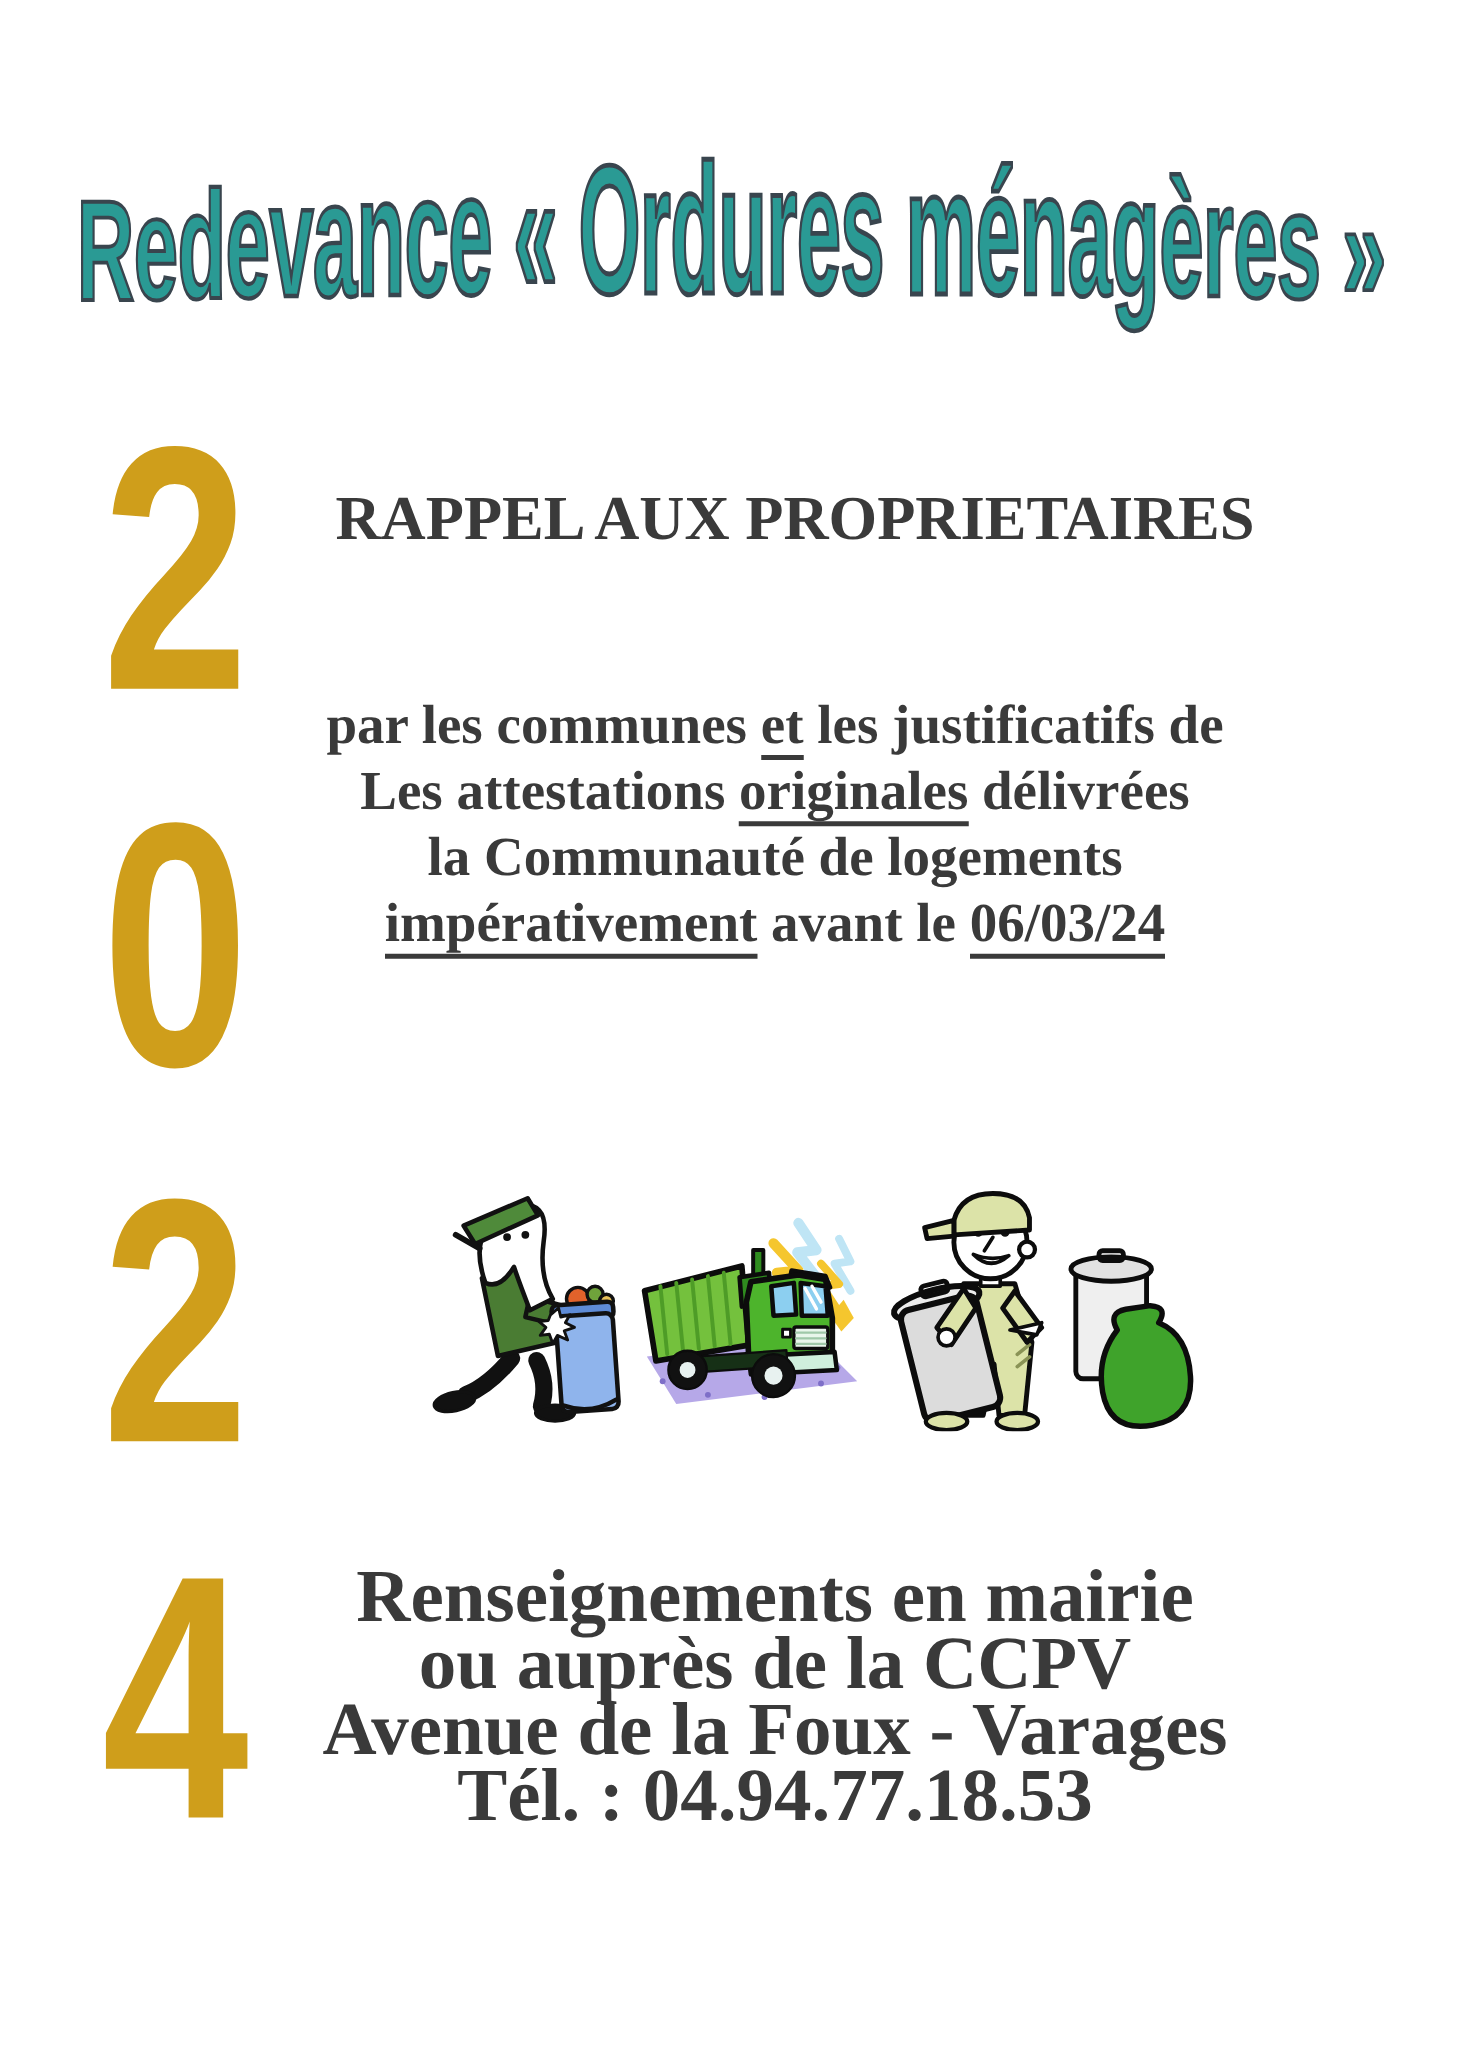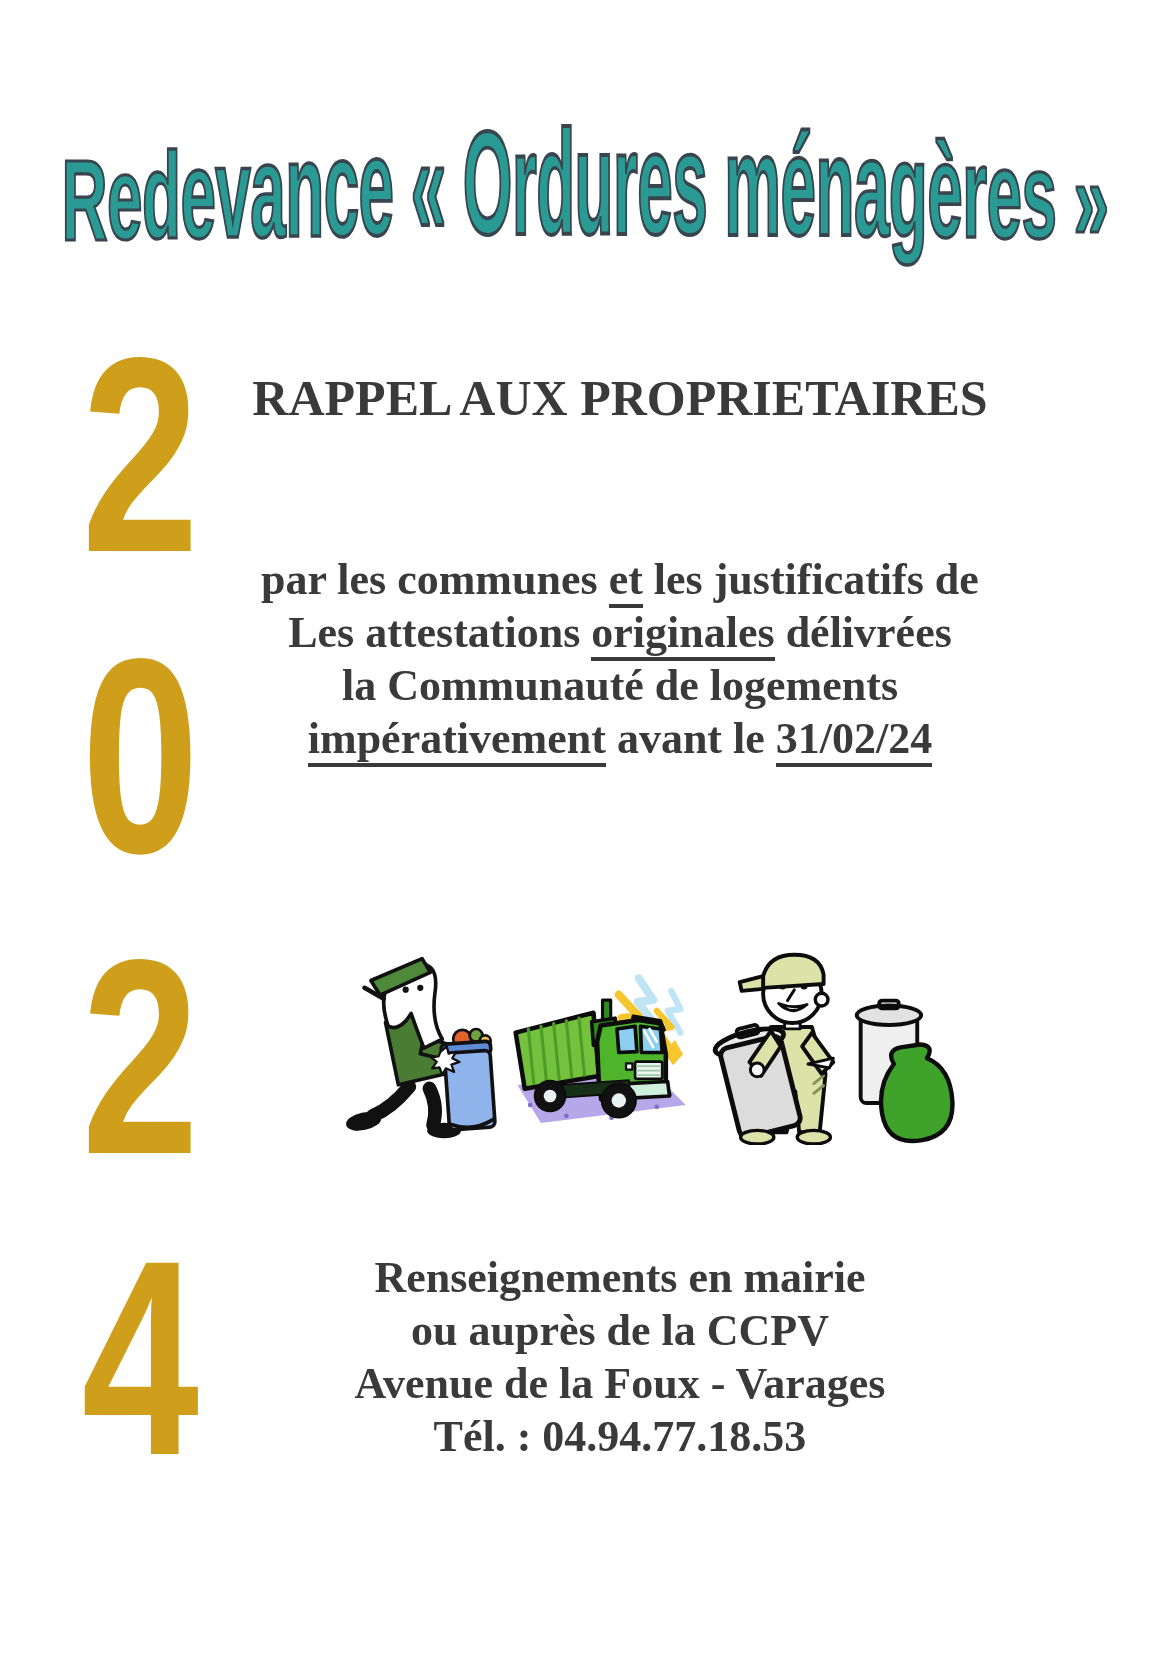--- a/index.html
+++ b/index.html
@@ -33,35 +33,35 @@
     display:flex;flex-direction:column;justify-content:space-between;align-items:center;
   }
   .digit{
     height:205px;line-height:205px;
     font-family:"Liberation Sans", sans-serif;font-weight:700;font-size:278px;
     color:var(--gold);transform:scaleX(0.76);transform-origin:50% 50%;
   }
 
   
   .heading{
-    position:absolute;left:160px;width:920px;top:372px;margin:0;
+    position:absolute;left:160px;width:920px;top:372px;margin:16px;
     text-align:center;color:var(--ink);
     font-weight:700;font-size:50px;line-height:53px;
   }
   .para{
     position:absolute;left:145px;width:950px;top:553px;
     text-align:center;color:var(--ink);
     font-weight:700;font-size:44px;line-height:53px;
   }
   .para .line, .footer .line{white-space:nowrap;}
   .para .u{border-bottom:4px solid currentColor;}
   .footer{
     position:absolute;left:160px;width:920px;top:1251px;
     text-align:center;color:var(--ink);
-    font-weight:700;font-size:44px;line-height:53px;
+    font-weight:700;font-size:60px;line-height:53px;
   }
 
   
   .cliparts{
     position:absolute;left:338px;top:933px;width:618px;height:212px;
     display:flex;align-items:flex-end;justify-content:space-between;
   }
   .cliparts svg{display:block;}
 </style>
 </head>
@@ -111,21 +111,21 @@
     </div>
 
   <h1 class="heading">
     <div>RAPPEL AUX PROPRIETAIRES</div>
   </h1>
 
   <div class="para">
       <div class="line"><span>par les communes </span><span class="u">et</span><span> les justificatifs de</span></div>
       <div class="line"><span>Les attestations </span><span class="u">originales</span><span> délivrées</span></div>
       <div class="line"><span>la Communauté de logements</span></div>
-      <div class="line"><span class="u">impérativement</span><span> avant le </span><span class="u">31/02/24</span></div>
+      <div class="line"><span class="u">impérativement</span><span> avant le </span><span class="u">06/03/24</span></div>
     </div>
 
   <div class="cliparts">
 
     <svg width="160" height="200" viewBox="0 0 175 205">
       <g stroke="#111" stroke-linecap="round" stroke-linejoin="round">
 
         <path d="M78,148 Q58,172 38,180" fill="none" stroke="#111" stroke-width="15"></path>
         <ellipse cx="28" cy="186" rx="18" ry="8" fill="#111" stroke-width="3" transform="rotate(-12 28 186)"></ellipse>
         <path d="M100,150 Q110,170 104,190" fill="none" stroke="#111" stroke-width="15"></path>

